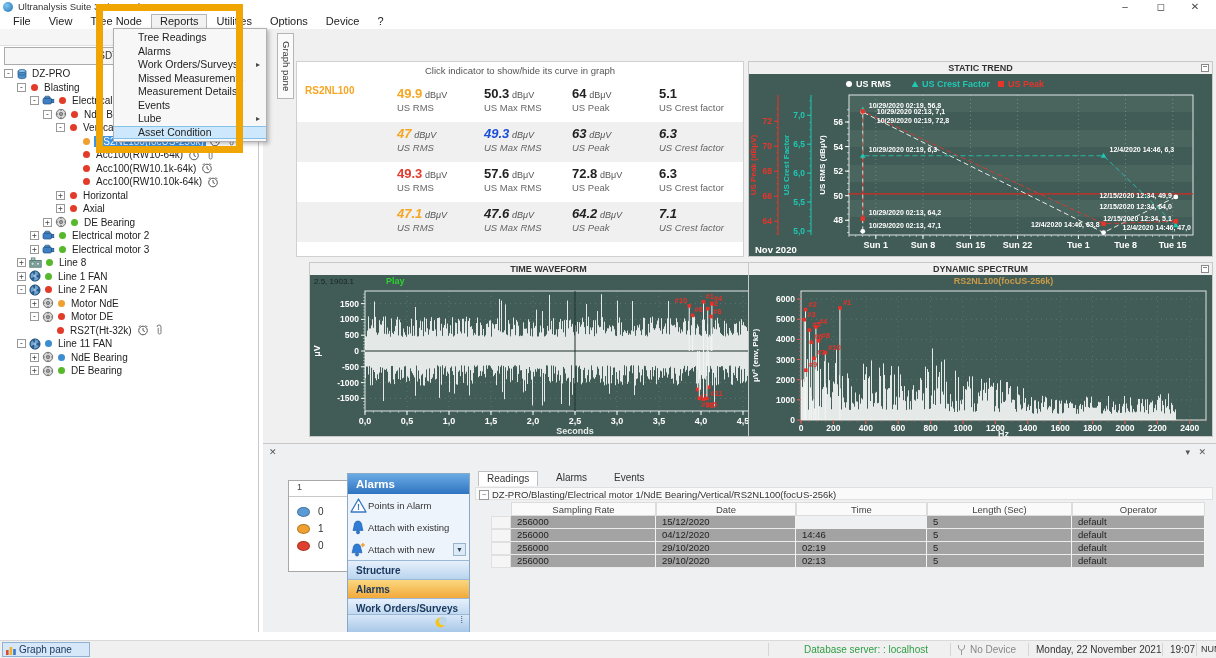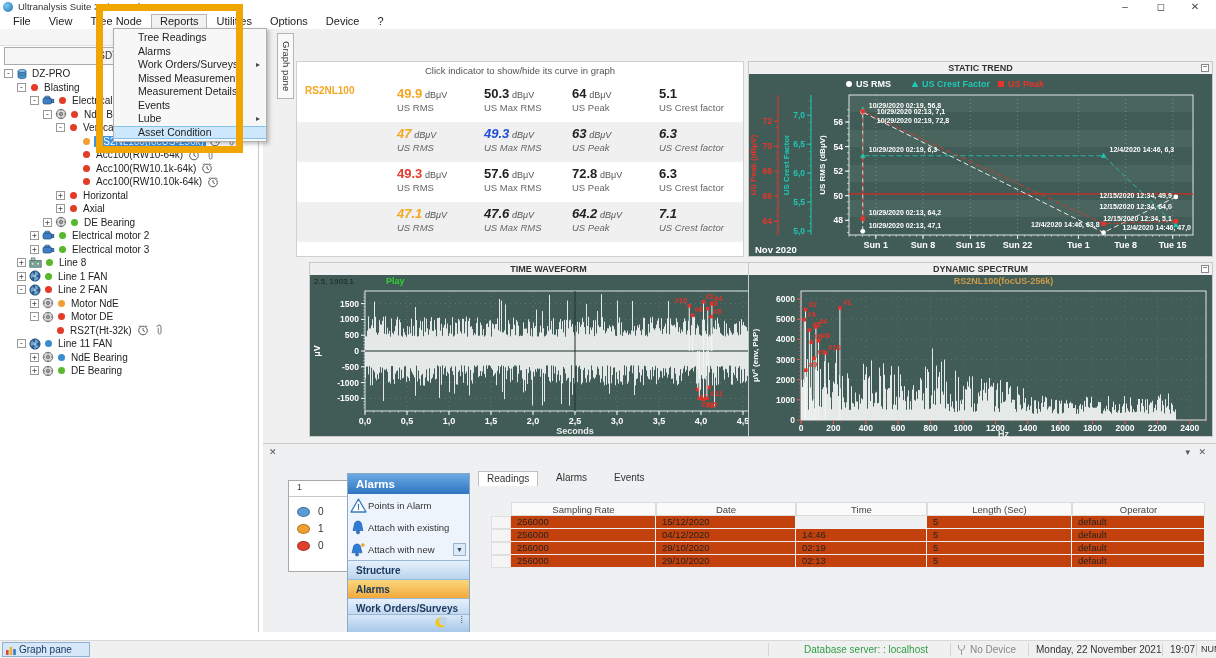--- a/index.html
+++ b/index.html
@@ -77,21 +77,21 @@
   #aw-footer{position:absolute;left:0;bottom:0;width:100%;height:17px;background:linear-gradient(#d7e7f8,#a8c8e8);border-top:1px solid #9ab8d8;}
   
   .tab{position:absolute;top:0;height:14px;line-height:14px;padding:0 8px;font-size:10px;color:#333;}
   .tab.active{background:#fff;border:1px solid #c0c0c0;border-bottom:none;font-weight:normal;}
   #breadcrumb-row{position:absolute;left:212px;top:43px;width:738px;height:13px;background:#fafafa;border:1px solid #e0e0e0;
                   font-size:9.5px;color:#333;line-height:13px;box-sizing:border-box;}
   #bc-exp{position:absolute;left:3px;top:2px;width:8px;height:8px;border:1px solid #999;font-size:7px;line-height:7px;text-align:center;color:#555;background:#fff;}
   #readings-table{position:absolute;left:228px;top:58px;}
   .th{position:absolute;background:#fafafa;border:1px solid #dcdcdc;box-sizing:border-box;text-align:center;
       font-size:9.5px;color:#444;height:14px;line-height:13px;}
-  .td{position:absolute;background:#c2410c;border-bottom:1px solid #ececec;border-right:1px solid #f2f2f2;box-sizing:border-box;
+  .td{position:absolute;background:#a3a3a3;border-bottom:1px solid #ececec;border-right:1px solid #f2f2f2;box-sizing:border-box;
       font-size:9.5px;color:#222;height:13px;line-height:12px;padding-left:6px;}
   .tg{position:absolute;background:#f5f5f5;border:1px solid #e0e0e0;box-sizing:border-box;height:13px;}
   
   #white-strip{position:absolute;left:0;top:632px;width:1216px;height:8px;background:#ffffff;}
   #statusbar{position:absolute;left:0;top:640px;width:1216px;height:18px;background:#f0f0f0;border-top:1px solid #d9d9d9;}
   #taskbar-item{position:absolute;left:2px;top:1px;width:88px;height:15px;background:#d5e7f8;border:1px solid #8fb2d4;
                 font-size:10px;color:#1c3a60;line-height:14px;box-sizing:border-box;}
   .sb-sep{position:absolute;top:2px;width:1px;height:13px;background:#d5d5d5;}
   .sb-text{position:absolute;top:3px;font-size:10px;color:#444;}
   svg text{font-family:"Liberation Sans",sans-serif;}
@@ -1966,20 +1966,24 @@
         <span style="position:absolute;right:6px;top:0;font-size:9px;color:#345;">⁞</span>
       </div>
     </div>
 
     <div id="tabs" style="position:absolute;left:215px;top:27px;height:14px;">
         <div class="tab active" style="left: 0px;">Readings</div>
         <div class="tab" style="left: 70px;">Alarms</div>
         <div class="tab" style="left: 128px;">Events</div>
       </div>
 
+    <div id="breadcrumb-row">
+      <span id="bc-exp">−</span>
+      <span style="margin-left:16px;">DZ-PRO/Blasting/Electrical motor 1/NdE Bearing/Vertical/RS2NL100(focUS-256k)</span>
+    </div>
 
     <div id="readings-table">
         <div class="th" style="left: 20px; width: 145px; top: 0px;">Sampling Rate</div>
         <div class="th" style="left: 165px; width: 140px; top: 0px;">Date</div>
         <div class="th" style="left: 305px; width: 131px; top: 0px;">Time</div>
         <div class="th" style="left: 436px; width: 145px; top: 0px;">Length (Sec)</div>
         <div class="th" style="left: 581px; width: 133px; top: 0px;">Operator</div>
         <div class="tg" style="left: 0px; width: 20px; top: 14px;"></div>
         <div class="td" style="left: 20px; width: 145px; top: 14px;">256000</div>
         <div class="td" style="left: 165px; width: 140px; top: 14px;">15/12/2020</div>

